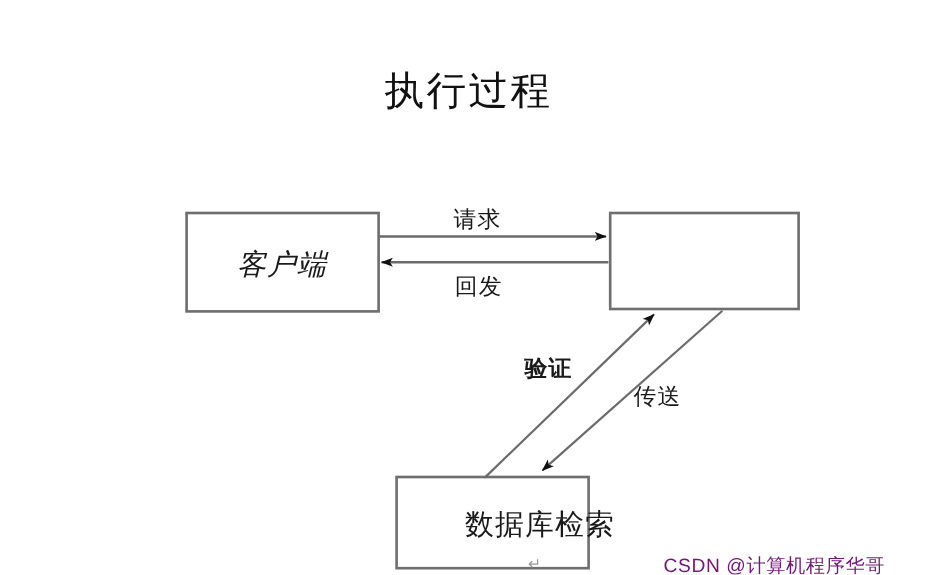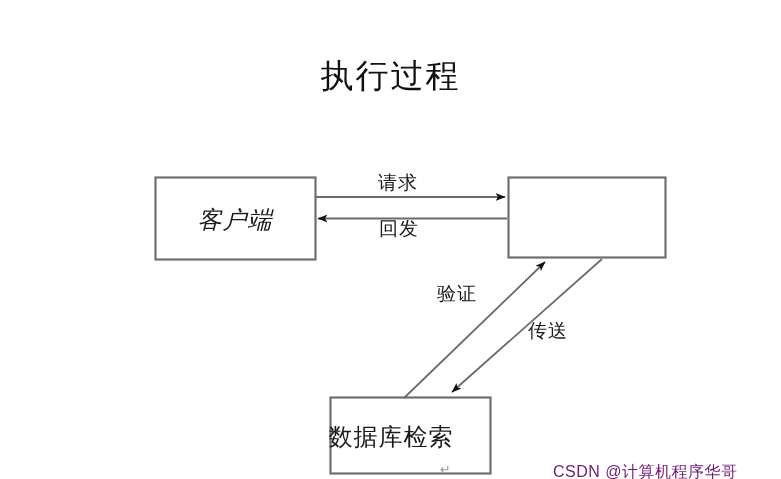--- a/index.html
+++ b/index.html
@@ -51,31 +51,32 @@
     top: 204px;
     width: 160px;
     font-style: italic;
   }
   #server-label {
     left: 508px;
     top: 204px;
     width: 157px;
   }
   #database-label {
-    left: 311px;
+    left: 330px;
     top: 421px;
     width: 160px;
+    padding-left: 40px;
   }
   .edge-label {
     font-size: 19px;
     letter-spacing: 1px;
   }
   #label-request   { left: 378px; top: 170px; }
-  #label-postback  { left: 379px; top: 216px; }
-  #label-verify    { left: 437px; top: 281px; }
+  #label-postback  { left: 379px; top: 226px; }
+  #label-verify    { left: 437px; top: 294px; font-weight: bold; }
   #label-transmit  { left: 528px; top: 318px; }
   #watermark {
     left: 553px;
     top: 446px;
     font-size: 16px;
     color: #701a75;
     font-family: "Liberation Sans", "DejaVu Sans", sans-serif;
     letter-spacing: 0.5px;
     margin-top: 16px;
   }

